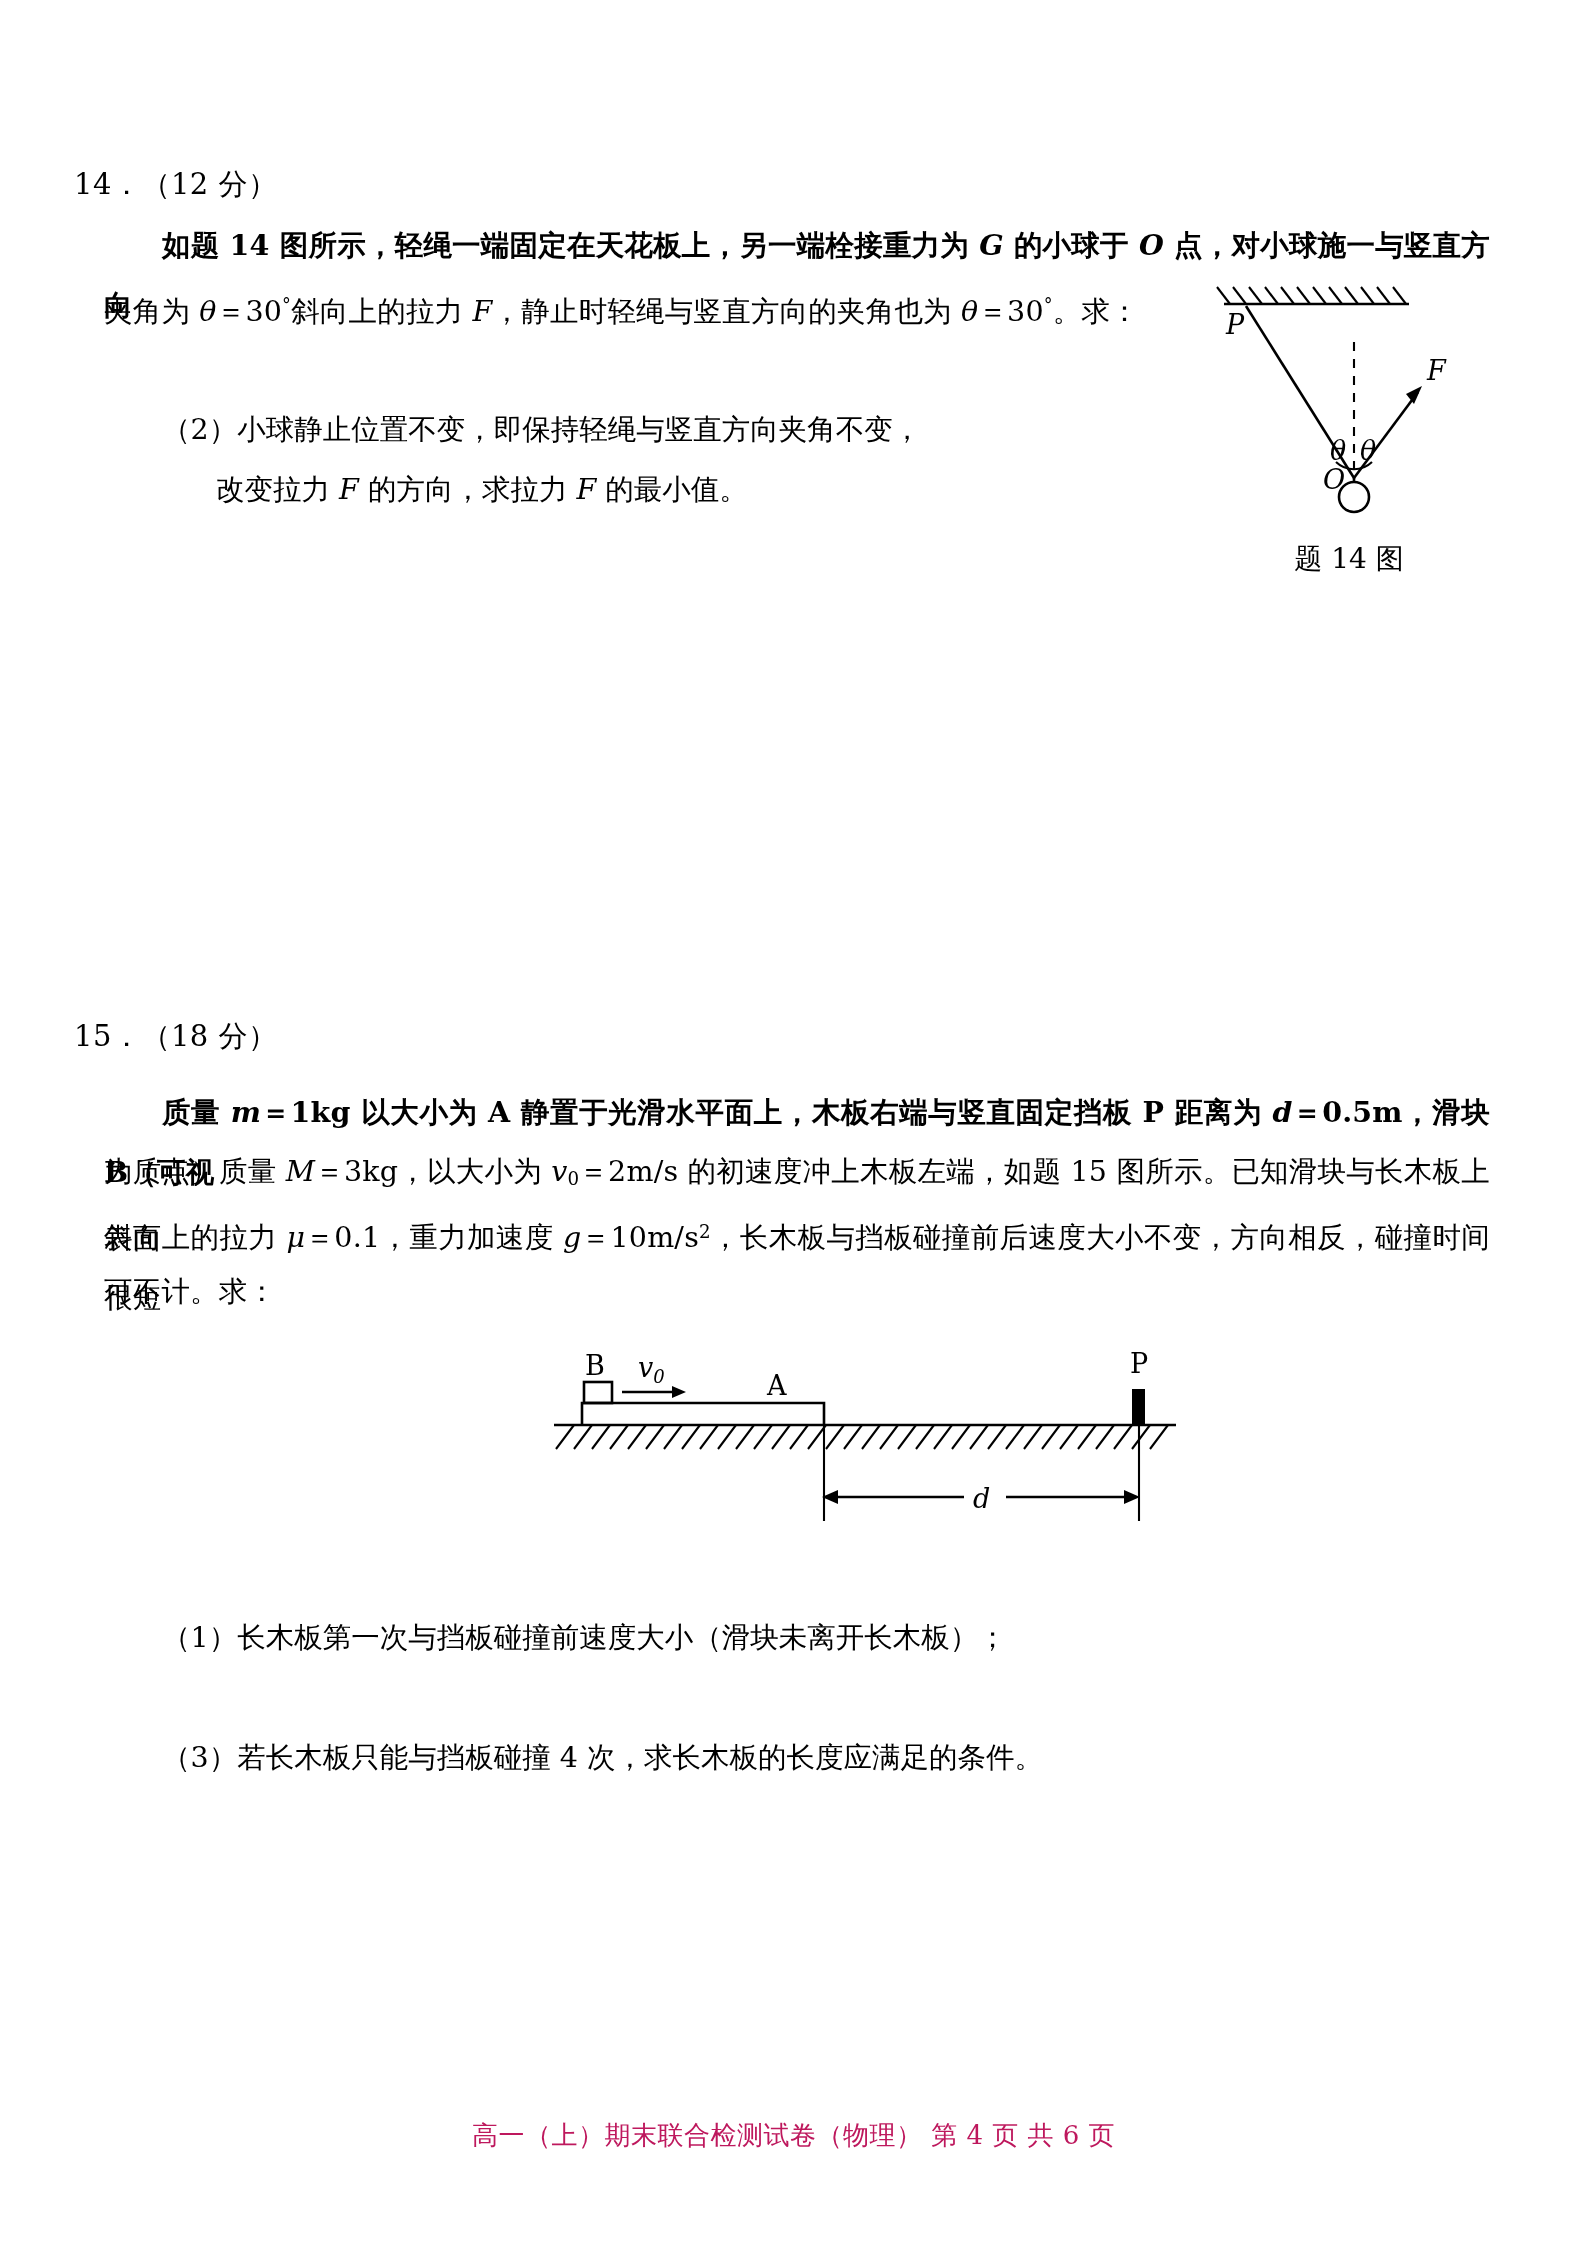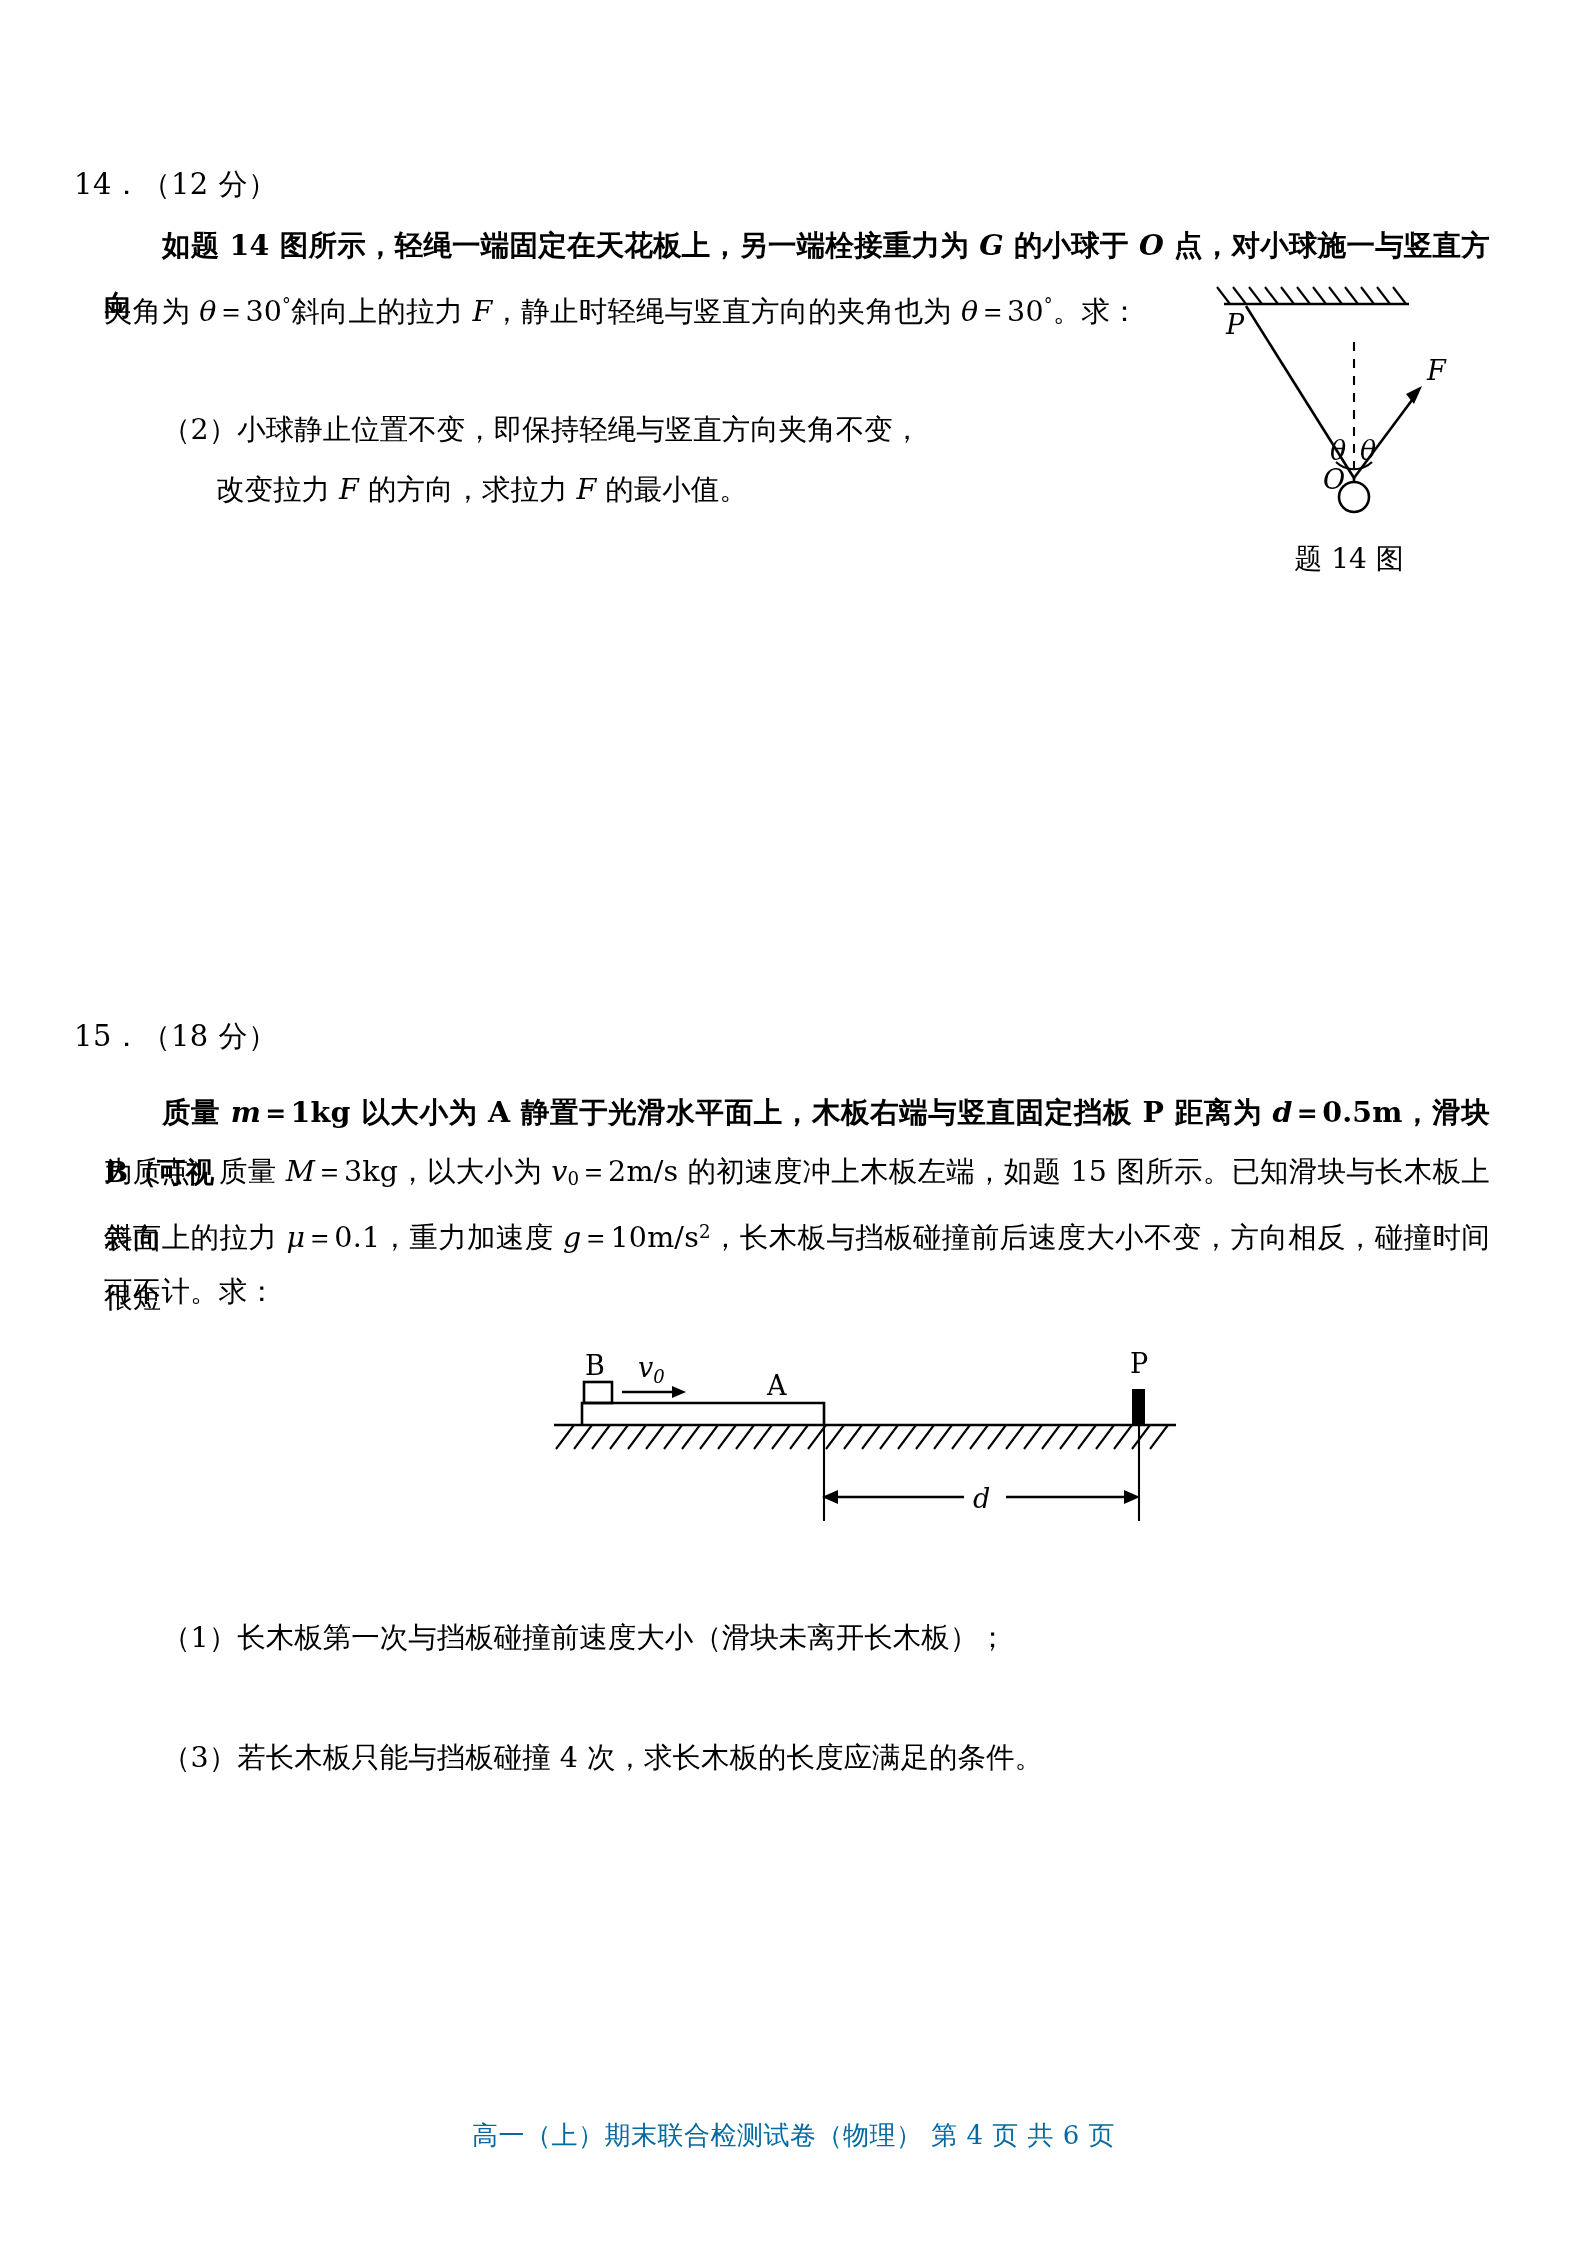--- a/index.html
+++ b/index.html
@@ -98,21 +98,21 @@
   }
 
   
   .footer {
     position: absolute;
     left: 0;
     top: 2118px;
     width: 1587px;
     text-align: center;
     font-size: 26px;
-    color: #0369a1;
+    color: #be185d;
     letter-spacing: 0.5px;
   }
 
   svg { display: block; overflow: visible; }
   .stroke { stroke: #000; fill: none; stroke-width: 2.6; }
   .thin { stroke: #000; fill: none; stroke-width: 2.1; }
   .fillblk { fill: #000; }
   .lbl {
     font-family: "DejaVu Serif", "Liberation Serif", serif;
     font-style: italic;

